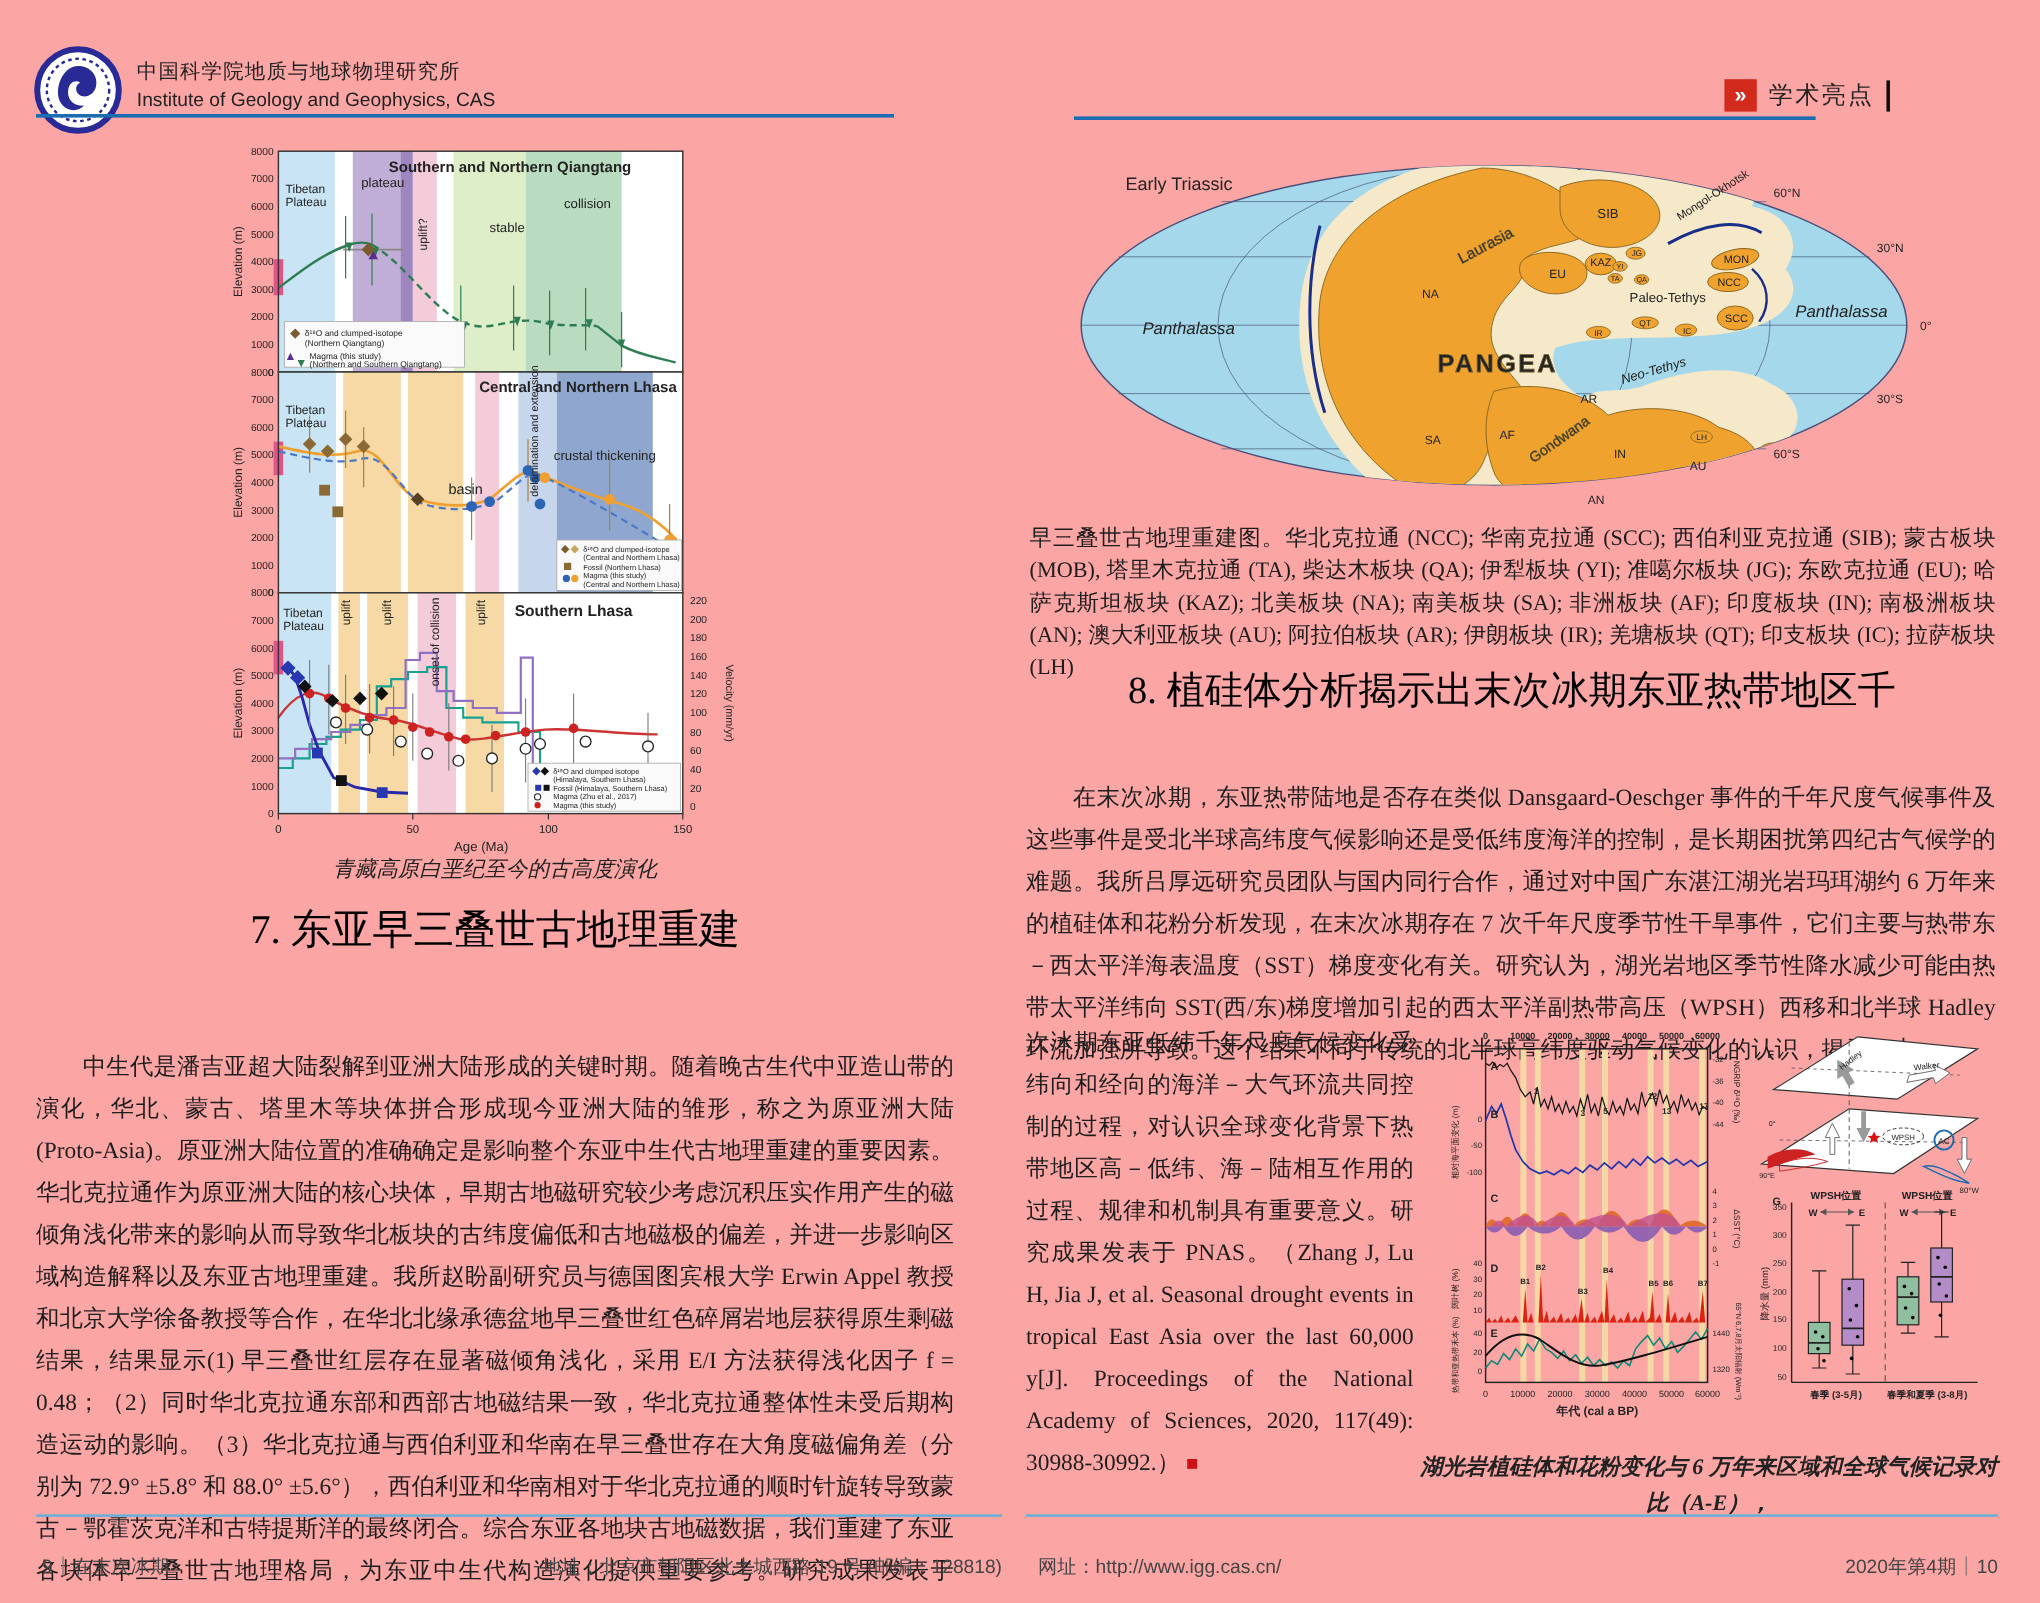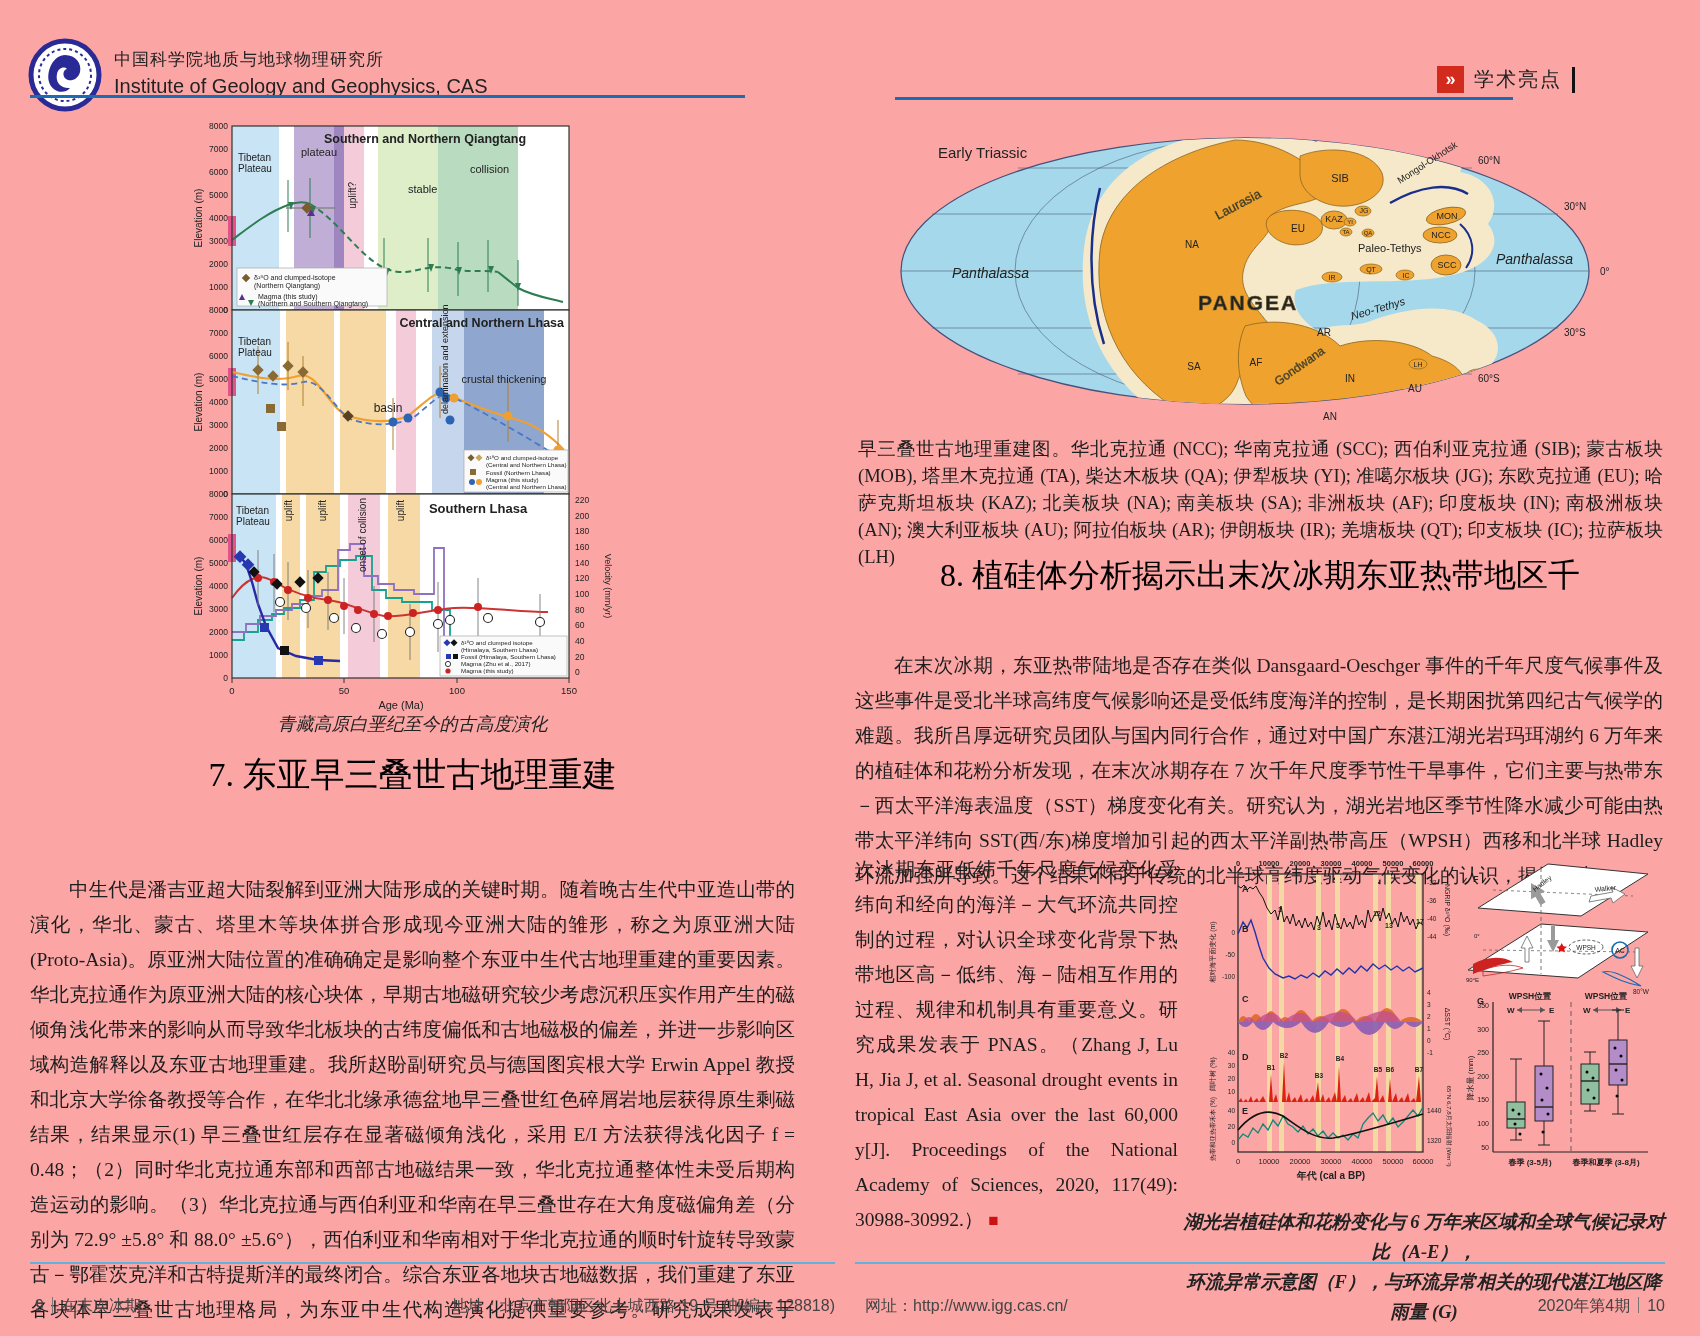--- a/index.html
+++ b/index.html
@@ -2,21 +2,21 @@
 <html><head>
 <meta charset="utf-8">
 <style>
   html,body{margin:0;padding:0;background:#ececec;}
   #page{position:relative;width:1700px;height:1336px;background:#fca5a5;overflow:hidden;
         font-family:"Liberation Serif", serif;color:#1c1c1c;}
   .abs{position:absolute;}
   
   .orgline{font-family:"Liberation Sans", sans-serif;}
   .org-cn{font-size:17px;color:#222;letter-spacing:1px;}
-  .org-en{font-size:20px;color:#222;margin-top:4px;}
+  .org-en{font-size:16px;color:#222;margin-top:4px;}
   .rule-blue{height:3px;background:#1b6cb0;}
   .badge{width:27px;height:27px;background:#d32a1e;color:#fff;font-weight:bold;
          display:flex;align-items:center;justify-content:center;font-size:18px;
          font-family:"Liberation Sans", sans-serif;}
   .hl-label{font-family:"Liberation Sans", sans-serif;font-size:20px;color:#222;letter-spacing:2px;text-align:center;}
   .vbar{width:3px;height:26px;background:#111;}
   
   .para{font-size:19.5px;line-height:35px;text-align:justify;color:#1d1d1d;}
   .indent{text-indent:2em;}
   .sec-title{font-weight:normal;text-align:center;color:#000;}
@@ -653,21 +653,20 @@
             <circle cx="438" cy="204" r="1.5"></circle>
             <circle cx="433" cy="218" r="1.5"></circle>
             <circle cx="439" cy="228" r="1.5"></circle>
             <circle cx="434" cy="244" r="1.5"></circle>
           <text x="347" y="313" font-size="8" font-weight="bold" text-anchor="middle">春季 (3-5月)</text>
           <text x="423" y="313" font-size="8" font-weight="bold" text-anchor="middle">春季和夏季 (3-8月)</text>
         </g>
       </svg>
       <div class="caption" style="font-size:18.5px;line-height:30px;margin-top:8px;font-weight:bold;">
         <div>湖光岩植硅体和花粉变化与 6 万年来区域和全球气候记录对比（A-E），</div>
-        <div>环流异常示意图（F），与环流异常相关的现代湛江地区降雨量 (G)</div>
       </div>
     </div>
   </div>
 
   <div class="abs" style="left:855px;top:1262px;width:810px;height:2px;background:#62b1dd;"></div>
   <div class="abs foot" style="left:865px;top:1296px;width:800px;display:flex;justify-content:space-between;">
     <span>网址：http://www.igg.cas.cn/</span>
     <span>
       <span>2020年第4期</span><span class="foot-bar"></span><span>10</span>
     </span>

